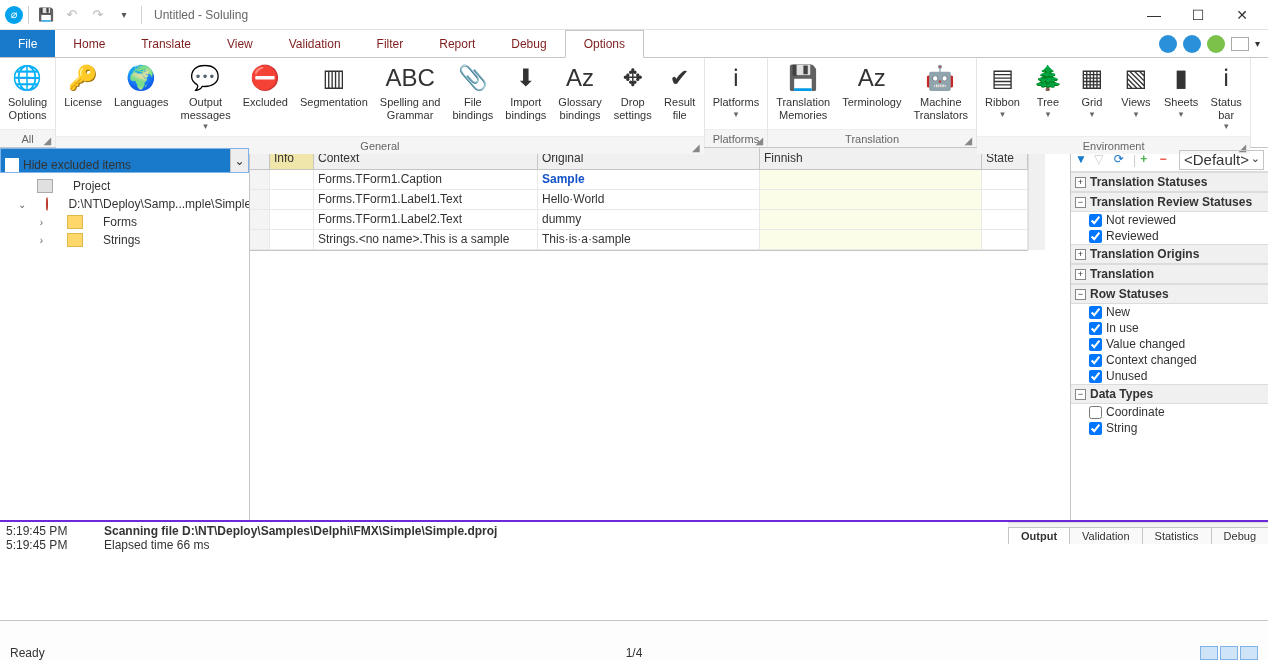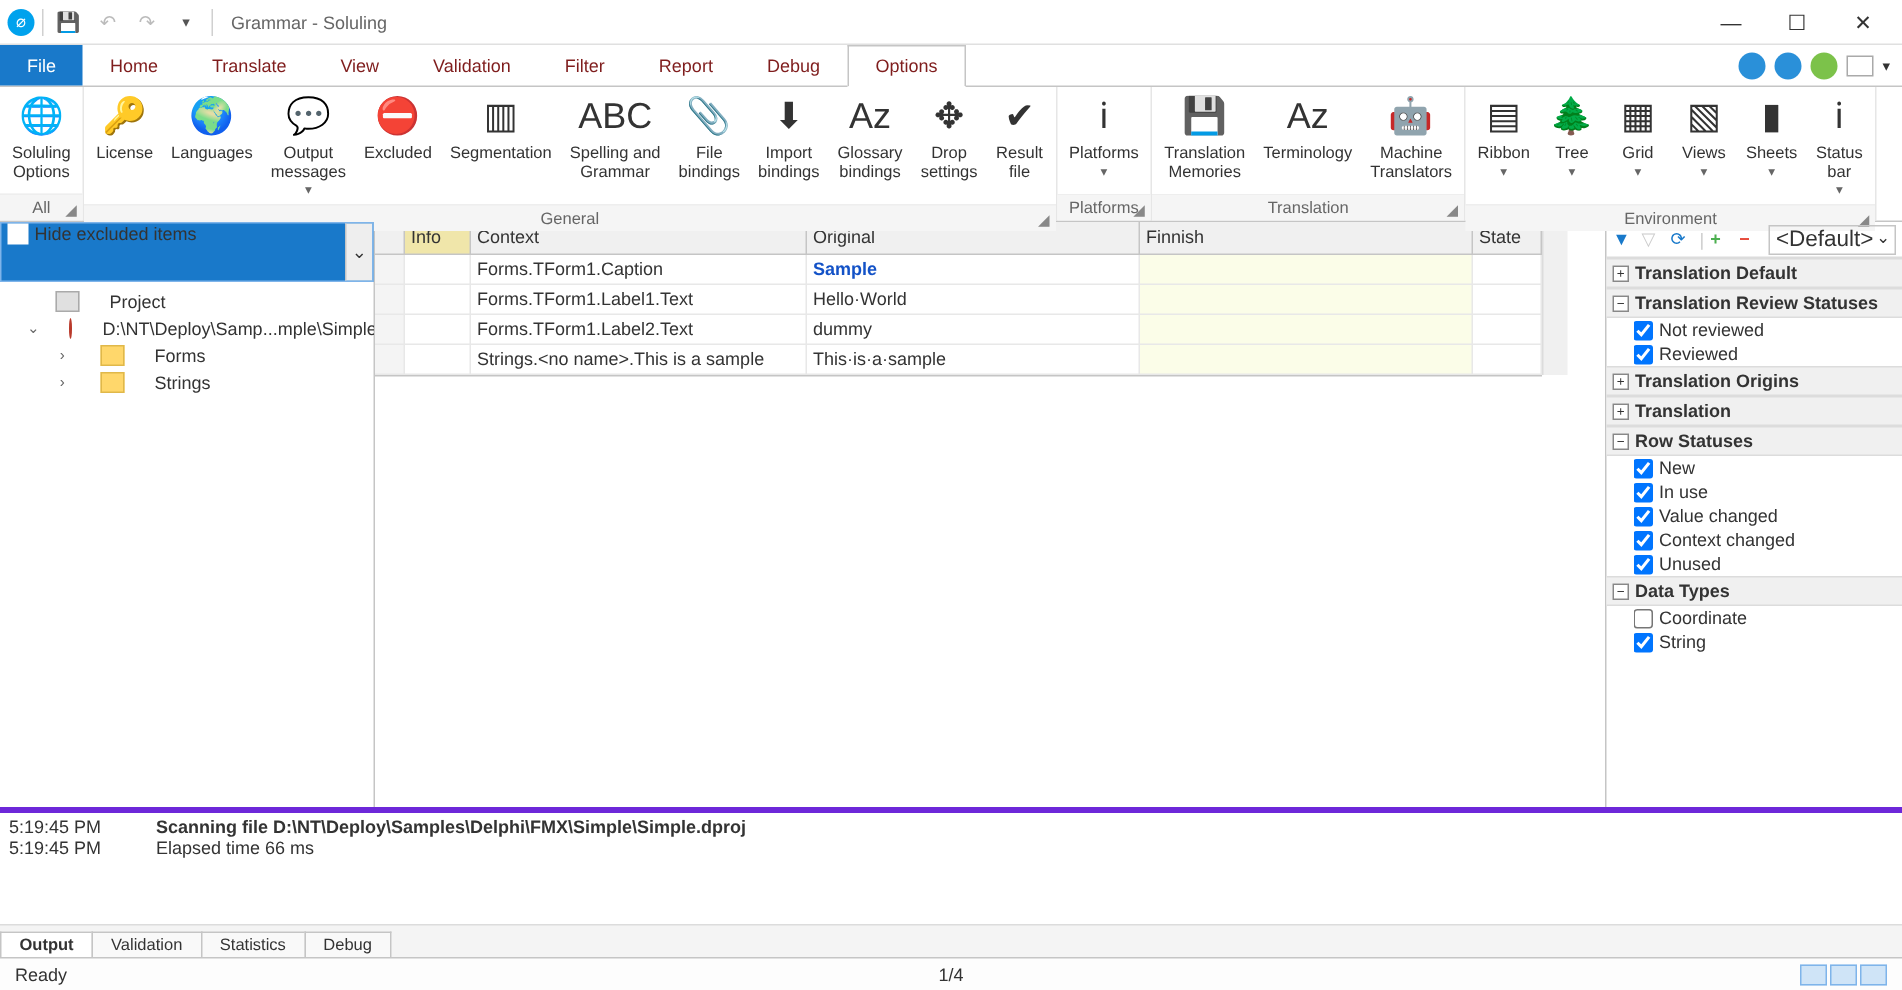--- a/index.html
+++ b/index.html
@@ -24,21 +24,21 @@
 .rib-row{flex:1;display:flex;align-items:flex-start;padding:2px}
 .rib-label{height:18px;text-align:center;color:#666;font-size:11px;position:relative;background:#f5f5f5;border-top:1px solid #eee;line-height:18px}
 .rib-label .dlg{position:absolute;right:4px;top:2px;font-size:10px;color:#888}
 .rib-btn{display:flex;flex-direction:column;align-items:center;justify-content:flex-start;padding:2px 6px;min-width:44px;text-align:center;line-height:1.15}
 .rib-ico{width:32px;height:32px;margin-bottom:2px;display:flex;align-items:center;justify-content:center;font-size:24px}
 .rib-btn span.lbl{font-size:11px;color:#333}
 .dd{font-size:9px;color:#666}
 
 .mid{flex:1;display:flex;min-height:0}
 .left-pane{width:250px;border-right:1px solid #c5c5c5;display:flex;flex-direction:column}
-.combo{height:40px;border:1px solid #7eb4ea;margin:0;background:#1979ca;color:#fff;display:flex;align-items:flex-start;padding:0 4px;position:relative}
+.combo{height:25px;border:1px solid #7eb4ea;margin:0;background:#1979ca;color:#fff;display:flex;align-items:flex-end;padding:0 4px;position:relative}
 .combo .pin{width:14px;height:14px;background:#fff;margin-right:4px}
 .combo .arr{position:absolute;right:0;top:0;width:18px;height:100%;background:#eee;color:#333;display:flex;align-items:center;justify-content:center;border-left:1px solid #c5c5c5}
 .tree{flex:1;padding:4px 2px;overflow:auto}
 .tn{display:flex;align-items:center;height:18px;padding-left:4px;gap:20px}
 .tn .tw{width:11px;text-align:center;color:#666;font-size:10px}
 .tn .ico{width:16px;height:14px}
 .fld{background:#ffd76b;border:1px solid #e0b84a}
 .prj{background:#e0e0e0;border:1px solid #aaa}
 .red{background:#e74c3c;border-radius:50%;border:1px solid #b93a2b}
 
@@ -56,46 +56,46 @@
 .right-pane{width:197px;display:flex;flex-direction:column}
 .rt-toolbar{height:24px;display:flex;align-items:center;gap:4px;padding:0 4px;border-bottom:1px solid #dcdcdc}
 .rt-ic{width:16px;height:16px;display:inline-block}
 .rt-sel{flex:0 0 auto;margin-left:auto;border:1px solid #c5c5c5;height:20px;padding:0 14px 0 4px;position:relative;font-size:15px;display:flex;align-items:center}
 .rt-sel::after{content:"⌄";position:absolute;right:3px;top:1px;font-size:11px}
 .sect{background:#f0f0f0;border:1px solid #dcdcdc;border-left:none;border-right:none;padding:2px 4px;display:flex;align-items:center;gap:4px;font-weight:bold}
 .sect .pm{width:11px;height:11px;border:1px solid #888;font-size:9px;line-height:9px;text-align:center;background:#fff;font-weight:normal}
 .chk{display:flex;align-items:center;gap:4px;padding:1px 4px 1px 18px}
 .chk input{width:13px;height:13px}
 
-.out{height:100px;border-top:4px solid #6d28d9;display:flex;flex-direction:column}
+.out{height:100px;border-top:2px solid #6d28d9;display:flex;flex-direction:row}
 .out-body{flex:1;padding:2px 6px;overflow:auto}
 .out-line{display:flex;gap:28px}
 .out-line .ts{width:70px}
 .out-tabs{height:22px;display:flex;align-items:flex-end;background:#f4f4f4;border-top:1px solid #dcdcdc}
 .otab{padding:2px 12px;border:1px solid #c5c5c5;border-bottom:none;margin-right:-1px;background:#f9f9f9;border-radius:0 0 0 0;font-size:11px}
 .otab.active{background:#fff;font-weight:bold}
 
-.status{height:22px;border-top:1px solid #c5c5c5;display:flex;align-items:center;padding:0 10px;background:#fdfdfd}
+.status{height:40px;border-top:1px solid #c5c5c5;display:flex;align-items:flex-end;padding:0 10px;background:#fdfdfd}
 .status .c{position:absolute;left:50%;transform:translateX(-50%)}
 .status{position:relative}
 .status .r{margin-left:auto;display:flex;gap:2px}
 .sb-ic{width:18px;height:14px;border:1px solid #7eb4ea;background:#cfe4f7}
 </style>
 </head>
 <body>
 
 <div class="titlebar">
   <span class="qa-btn" style="background:#00a2ed;color:#fff;border-radius:50%;width:18px;height:18px;font-size:11px">⌀</span>
   <span class="qa-sep"></span>
   <span class="qa-btn">💾</span>
   <span class="qa-btn" style="color:#bbb">↶</span>
   <span class="qa-btn" style="color:#bbb">↷</span>
   <span class="qa-btn" style="font-size:10px">▾</span>
   <span class="qa-sep"></span>
-  <span class="title-text">Grammar  -  Soluling</span>
+  <span class="title-text">Untitled  -  Soluling</span>
   <div class="win-ctrl">
     <div class="win-btn">—</div>
     <div class="win-btn">☐</div>
     <div class="win-btn">✕</div>
   </div>
 </div>
 
 <div class="menubar">
   <div class="menu-tab file">File</div>
   <div class="menu-tab">Home</div>
@@ -315,21 +315,21 @@
       <span class="rt-ic" style="color:#1979ca">▼</span>
       <span class="rt-ic" style="color:#ccc">▽</span>
       <span class="rt-ic" style="color:#1979ca">⟳</span>
       <span style="color:#ccc">|</span>
       <span class="rt-ic" style="color:#4caf50;font-weight:bold">+</span>
       <span class="rt-ic" style="color:#e74c3c;font-weight:bold">−</span>
       <div class="rt-sel">&lt;Default&gt;</div>
     </div>
     <div class="sect">
         <span class="pm">+</span>
-        <span>Translation Default</span>
+        <span>Translation Statuses</span>
       </div>
     <div class="sect">
         <span class="pm">−</span>
         <span>Translation Review Statuses</span>
       </div>
     <div id="sec-trs">
         <label class="chk">
           <input type="checkbox" checked="" style="">
           <span>Not reviewed</span>
         </label>

